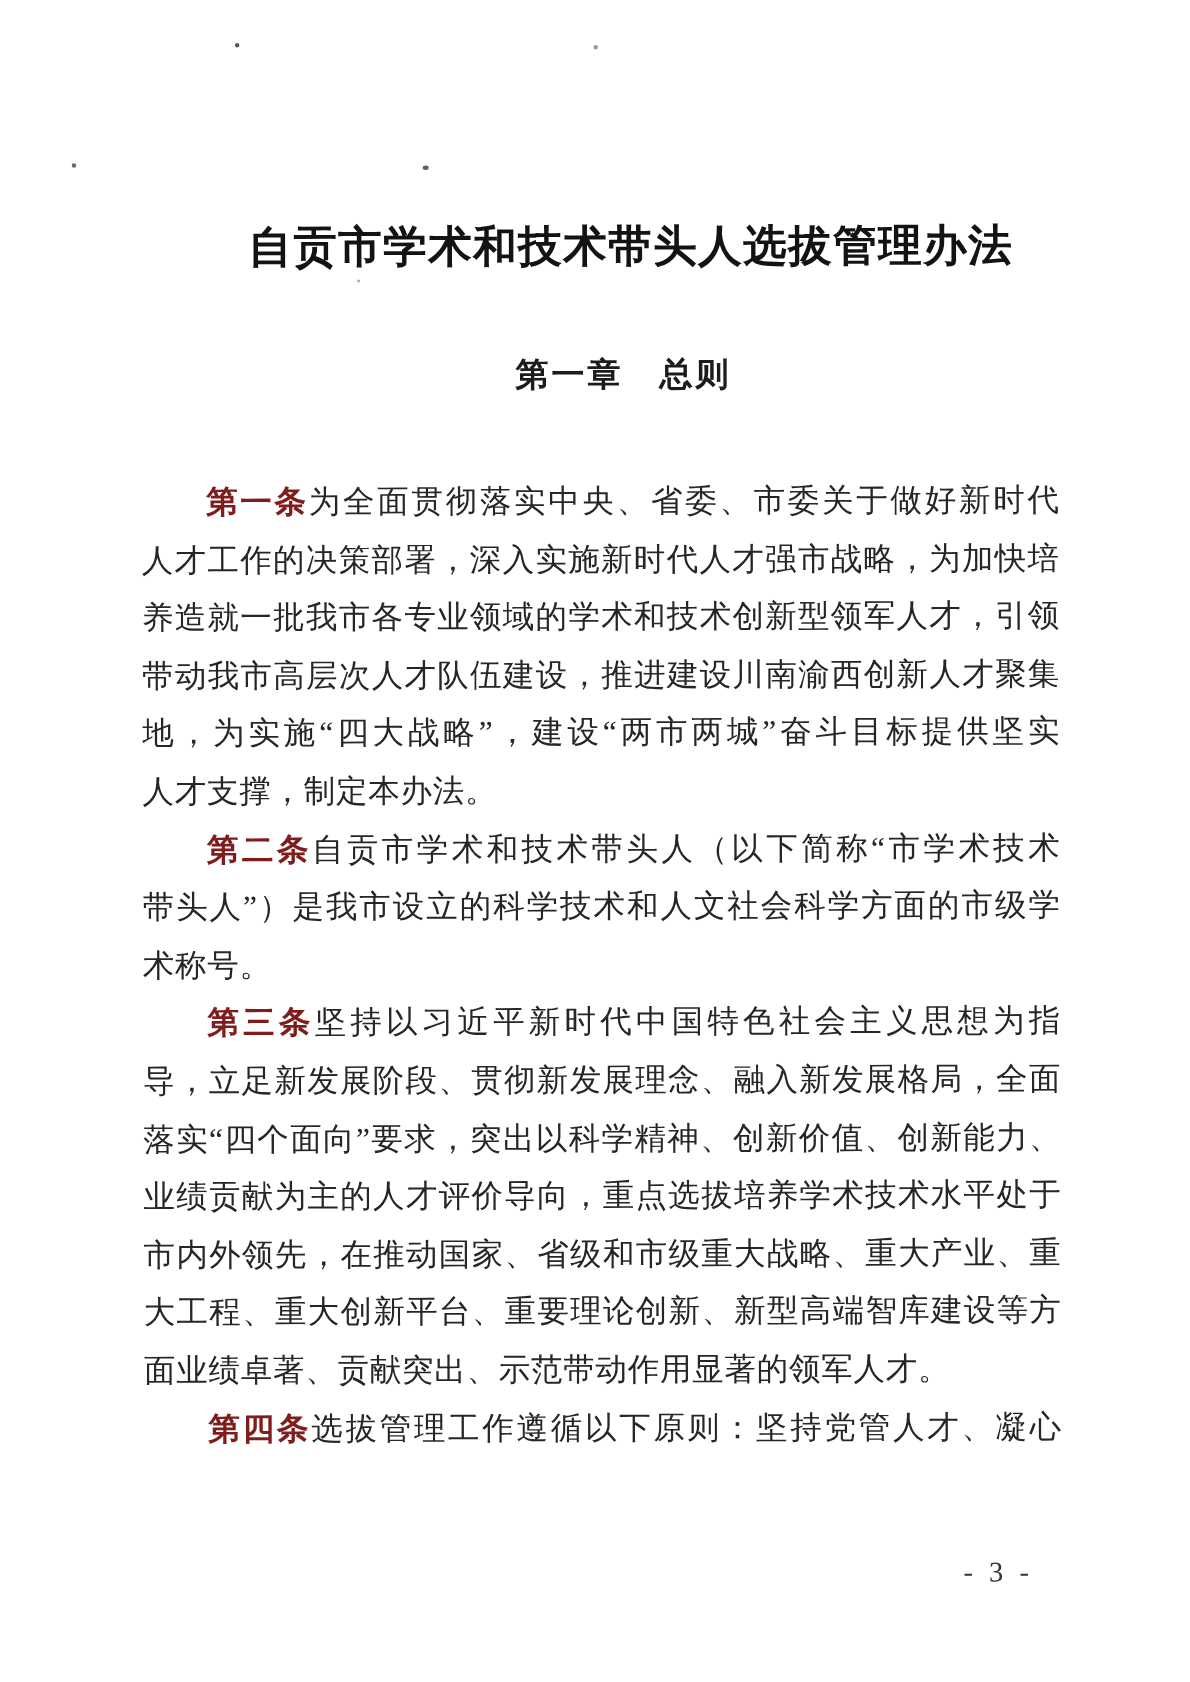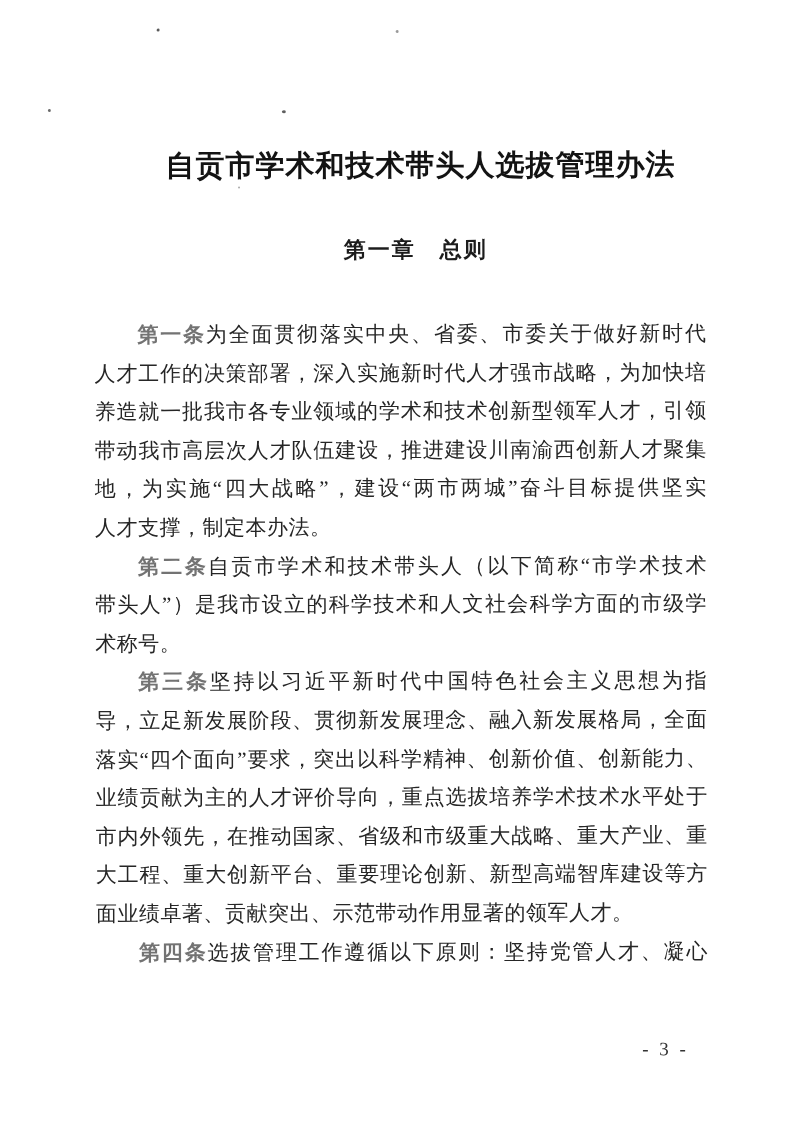--- a/index.html
+++ b/index.html
@@ -75,21 +75,21 @@
   .line.first-line {
     box-sizing: border-box;
     padding-left: 43px;
   }
   .line.para-end {
     text-align-last: left;
   }
   .article-label {
     font-family: Liberation Sans, sans-serif;
     font-weight: 700;
-    color: #737373;
+    color: #7f1d1d;
     margin-right: 0;
   }
   .page-number {
     position: absolute;
     top: 1039px;
     left: 641px;
     font-size: 19px;
     letter-spacing: 3px;
     color: #333333;
     font-family: "Liberation Serif", "DejaVu Serif", serif;

